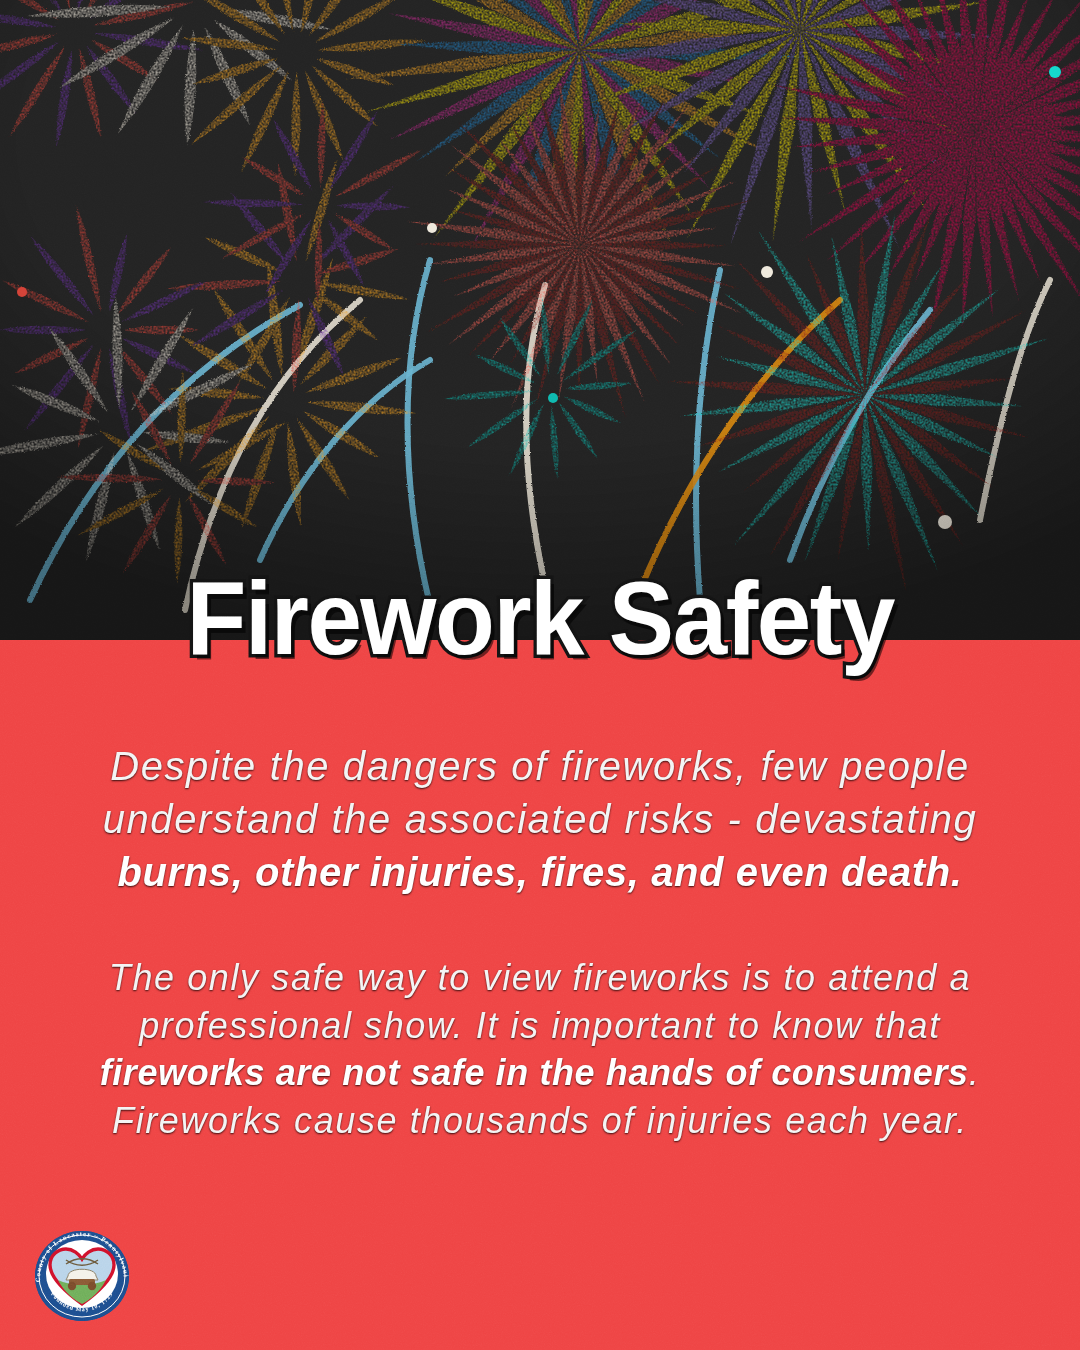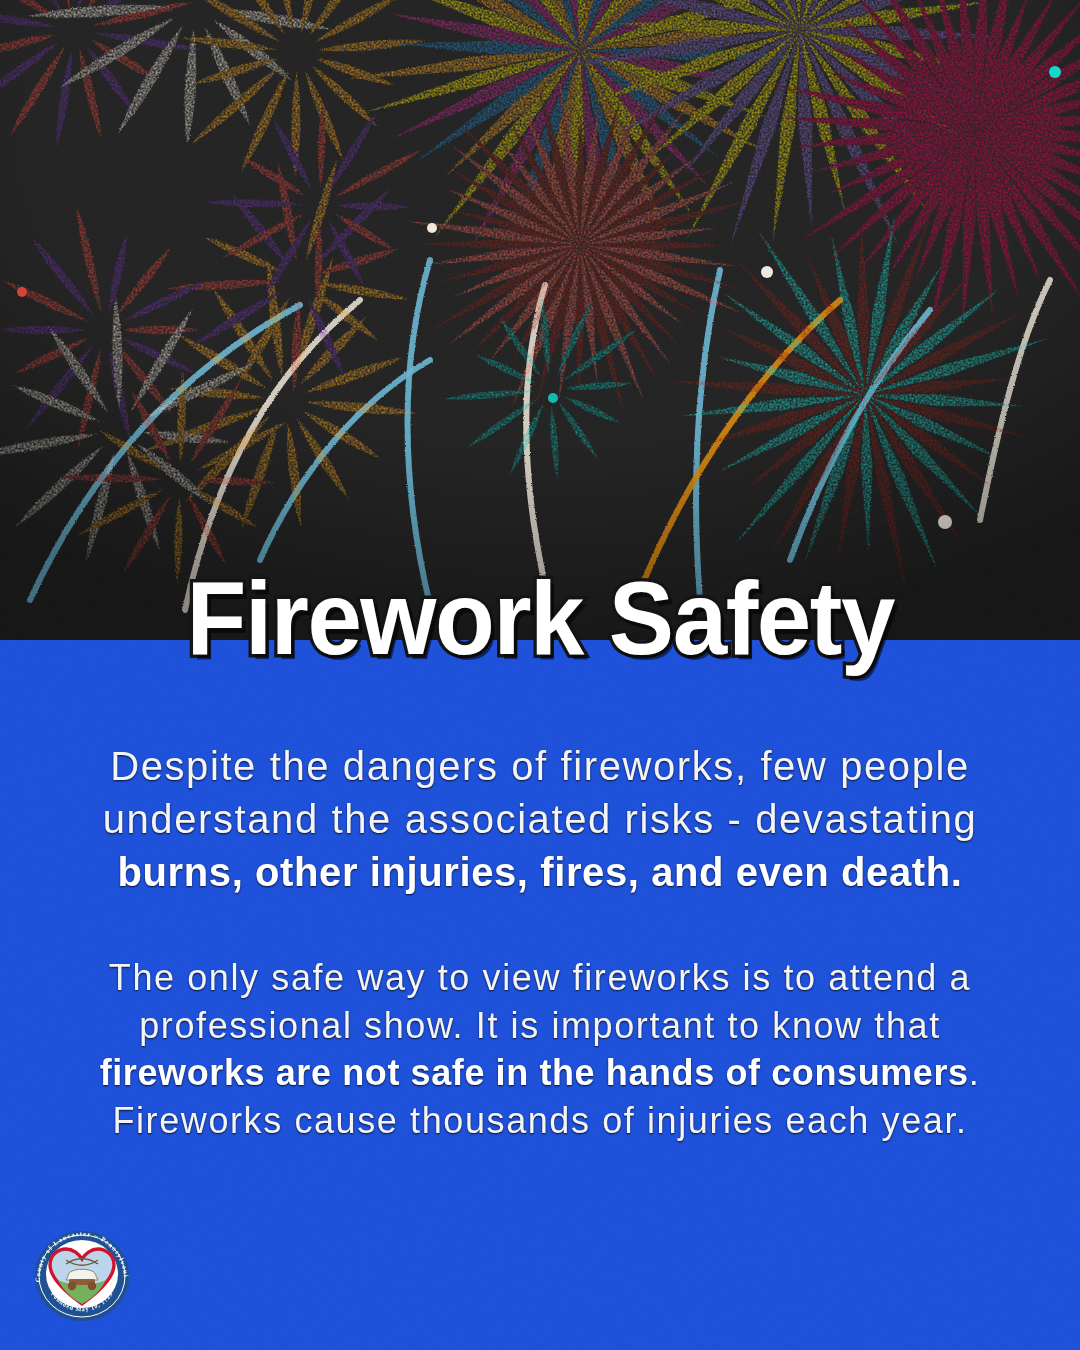--- a/index.html
+++ b/index.html
@@ -1,21 +1,21 @@
 <!DOCTYPE html>
 <html><head>
 <meta charset="utf-8">
 <style>
   html,body{margin:0;padding:0;background:#111;}
   *{box-sizing:border-box;}
 
   .poster{
     position:relative;
     width:1080px;height:1350px;
-    background:#1d4ed8;
+    background:#ef4444;
     overflow:hidden;
     font-family:"Liberation Sans", sans-serif;
   }
 
   
   .grain{
     position:absolute;inset:0;
     pointer-events:none;
     z-index:40;
     opacity:.5;
@@ -65,20 +65,21 @@
   }
   .para{
     font-family:"Liberation Sans", sans-serif;
     font-size:40px;
     line-height:1.32;
     letter-spacing:1.6px;
     font-weight:400;
     color:#f4f4f4;
     margin:0;
     text-shadow:0 1px 2px rgba(0,0,0,.8);
+    font-style:italic;
   }
   .para.p2{margin-top:56px;font-size:36px;line-height:1.32;}
   .para b{font-weight:700;letter-spacing:.6px;color:#ffffff;}
 
   
   .seal{
     position:absolute;
     left:26px;bottom:22px;
     width:112px;height:104px;
     z-index:25;

